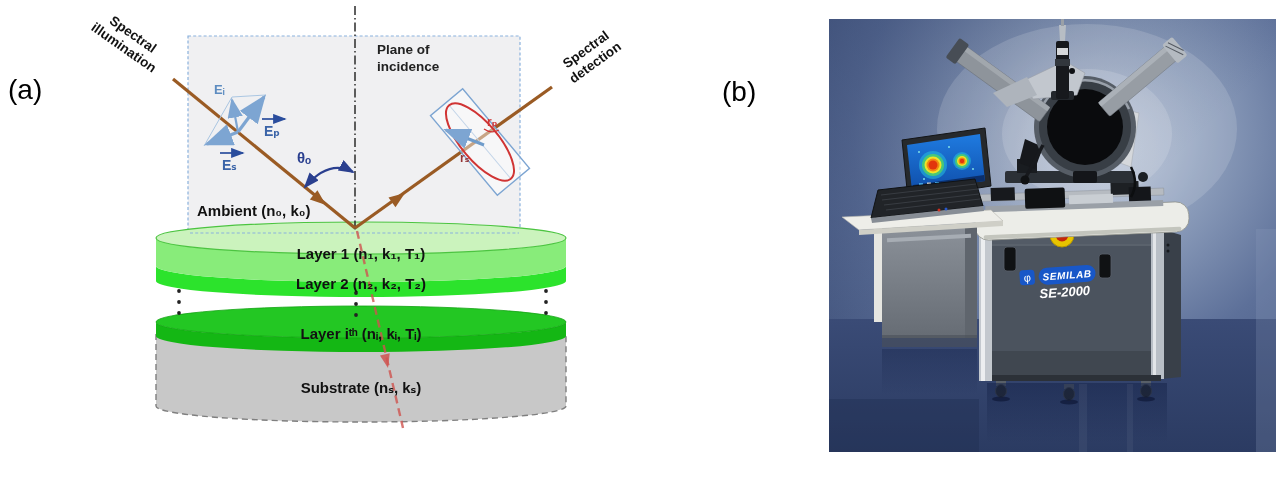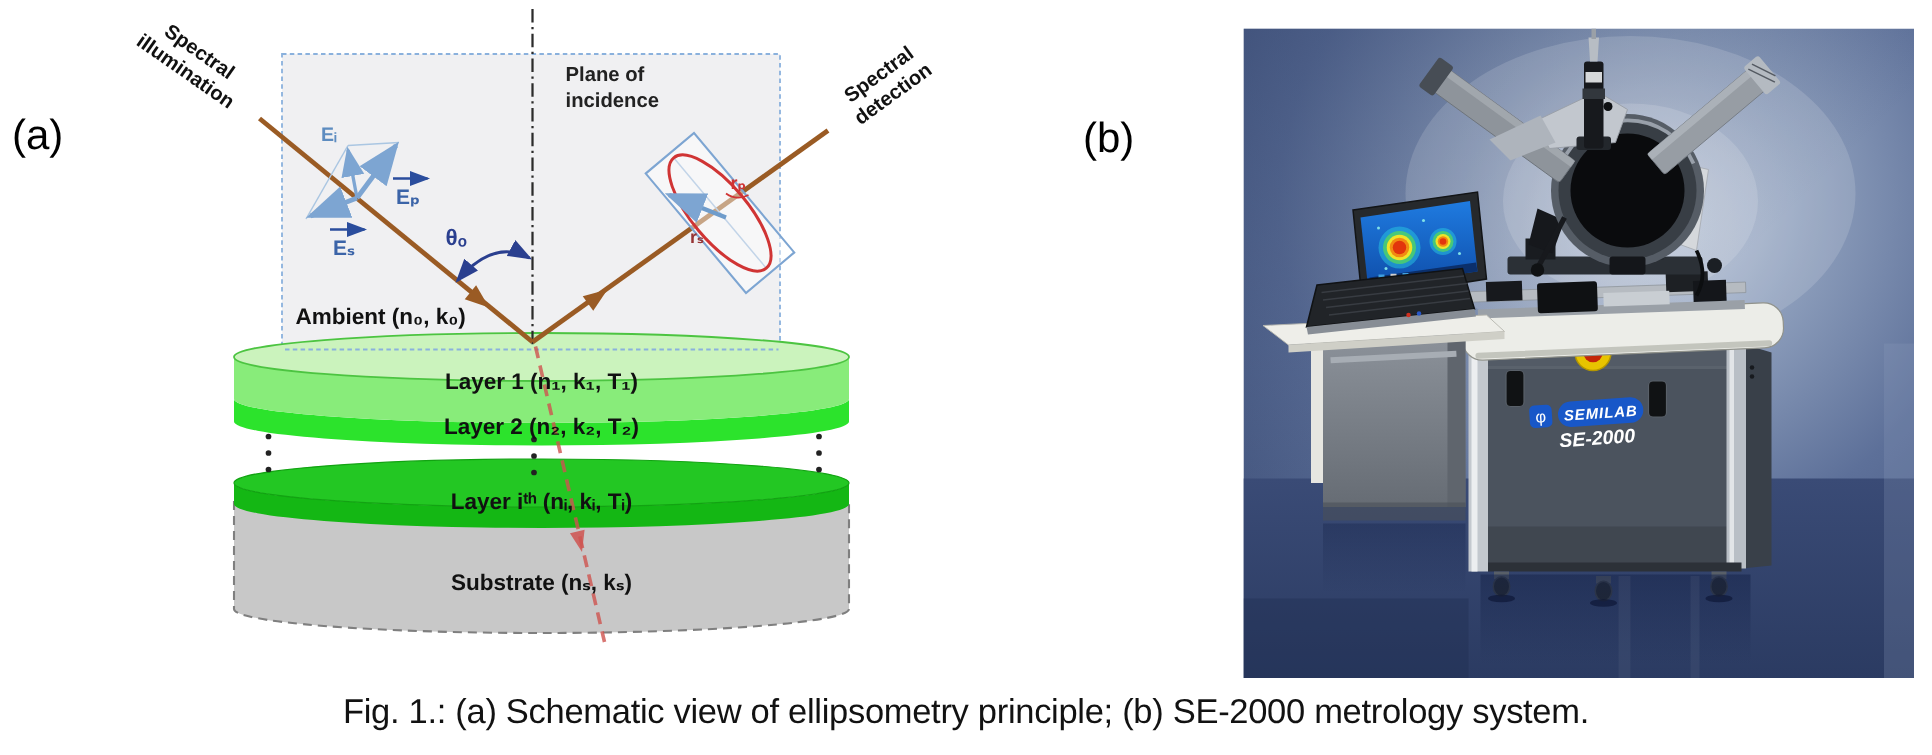--- a/index.html
+++ b/index.html
@@ -321,14 +321,13 @@
       <ellipse cx="172" cy="380" rx="9" ry="2.5" fill="#0a1330" opacity="0.6"></ellipse>
       <ellipse cx="240" cy="383" rx="9" ry="2.5" fill="#0a1330" opacity="0.6"></ellipse>
       <ellipse cx="317" cy="380" rx="9" ry="2.5" fill="#0a1330" opacity="0.6"></ellipse>
       <rect x="53" y="330" width="95" height="46" fill="url(#reflGrad)" opacity="0.7"></rect>
       <rect x="0" y="380" width="150" height="53" fill="#1d2a4e" opacity="0.35"></rect>
       <rect x="250" y="365" width="8" height="68" fill="#ffffff" opacity="0.05"></rect>
       <rect x="298" y="365" width="6" height="68" fill="#ffffff" opacity="0.05"></rect>
     </g>
   </svg>
 
-  <div id="caption">Fig. 1.: (a) Schematic view of ellipsometry principle; (b) SE-2000 metrology system.</div>
 </div>
 
 </body></html>

